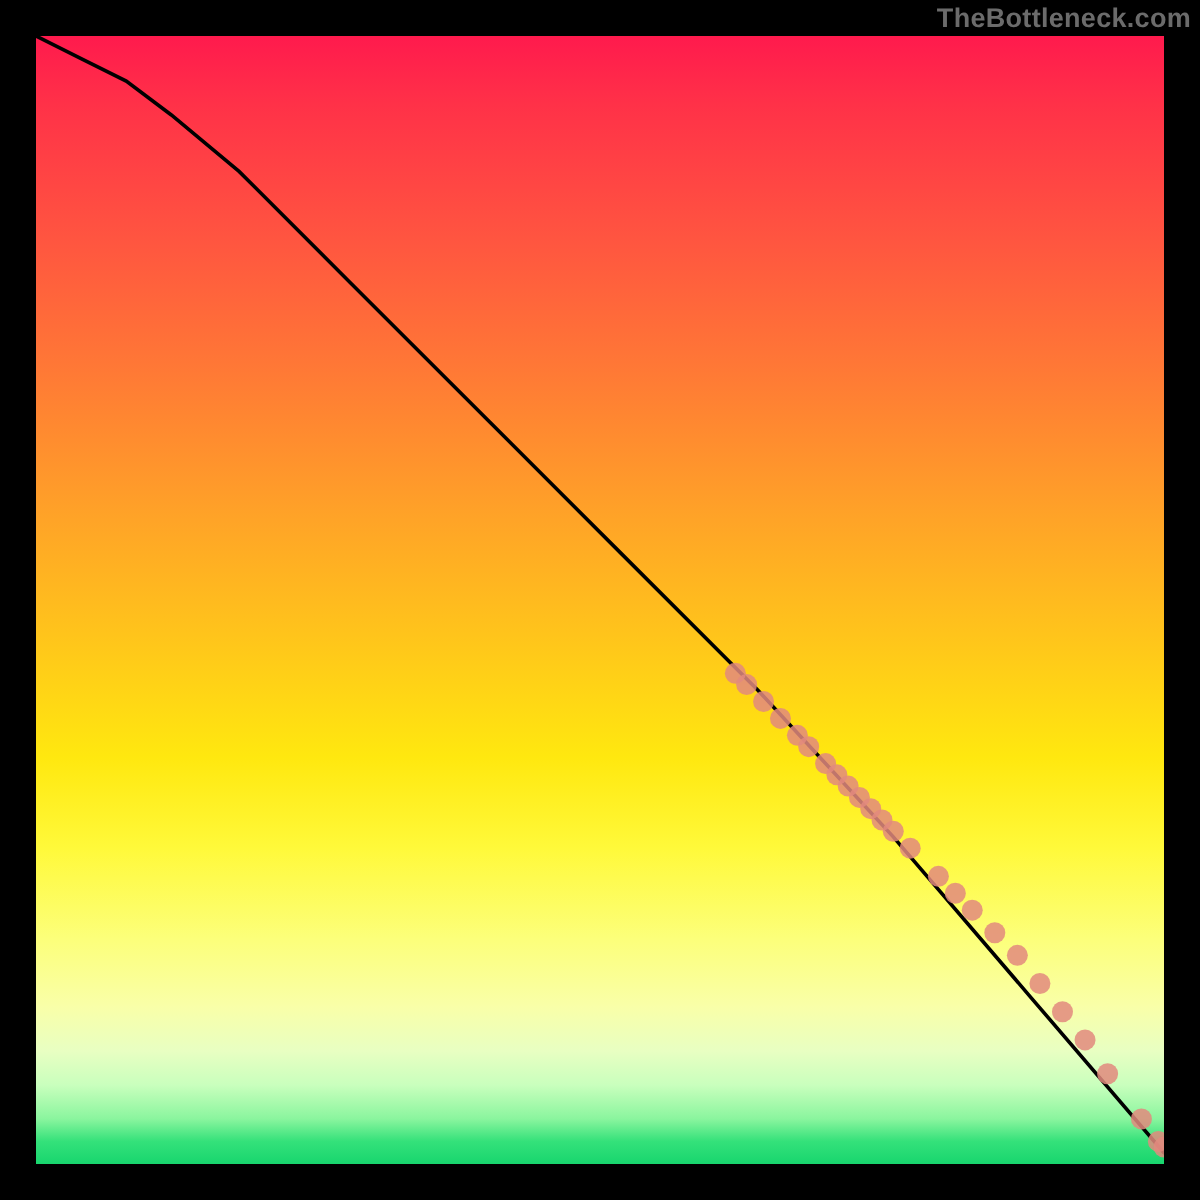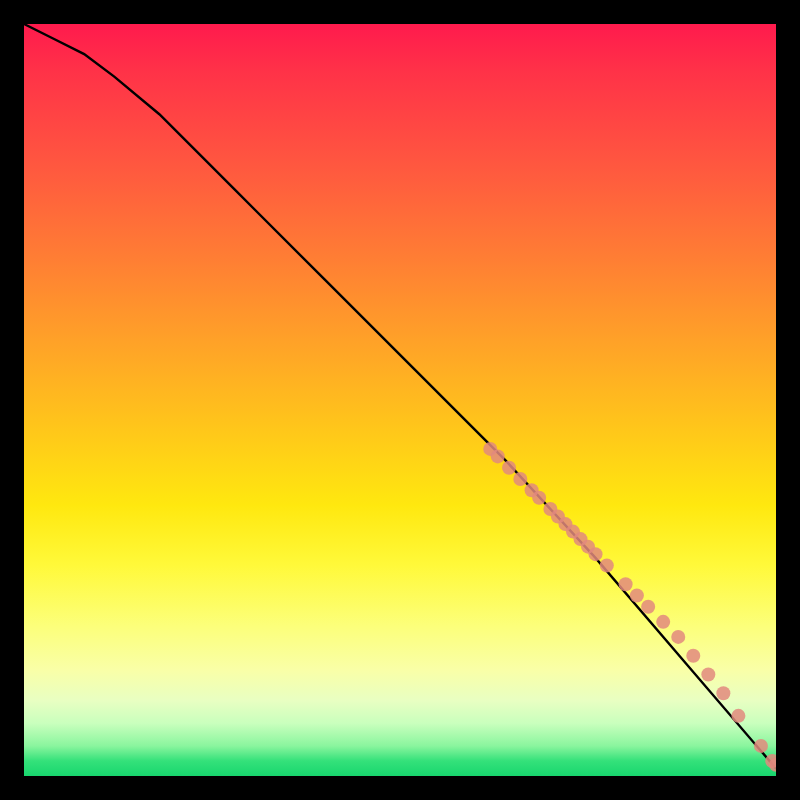--- a/index.html
+++ b/index.html
@@ -91,14 +91,15 @@
           <circle cx="684.32" cy="650.48" r="7" fill="#e28a7e" fill-opacity="0.85"></circle>
           <circle cx="699.36" cy="669.28" r="7" fill="#e28a7e" fill-opacity="0.85"></circle>
           <circle cx="714.40" cy="691.84" r="7" fill="#e28a7e" fill-opacity="0.85"></circle>
           <circle cx="736.96" cy="721.92" r="7" fill="#e28a7e" fill-opacity="0.85"></circle>
           <circle cx="748.24" cy="736.96" r="7" fill="#e28a7e" fill-opacity="0.85"></circle>
           <circle cx="752.00" cy="740.72" r="7" fill="#e28a7e" fill-opacity="0.85"></circle>
         </g>
     </svg>
   </div>
 
+  <div class="attribution">TheBottleneck.com</div>
 
 </div>
 
 </body></html>

